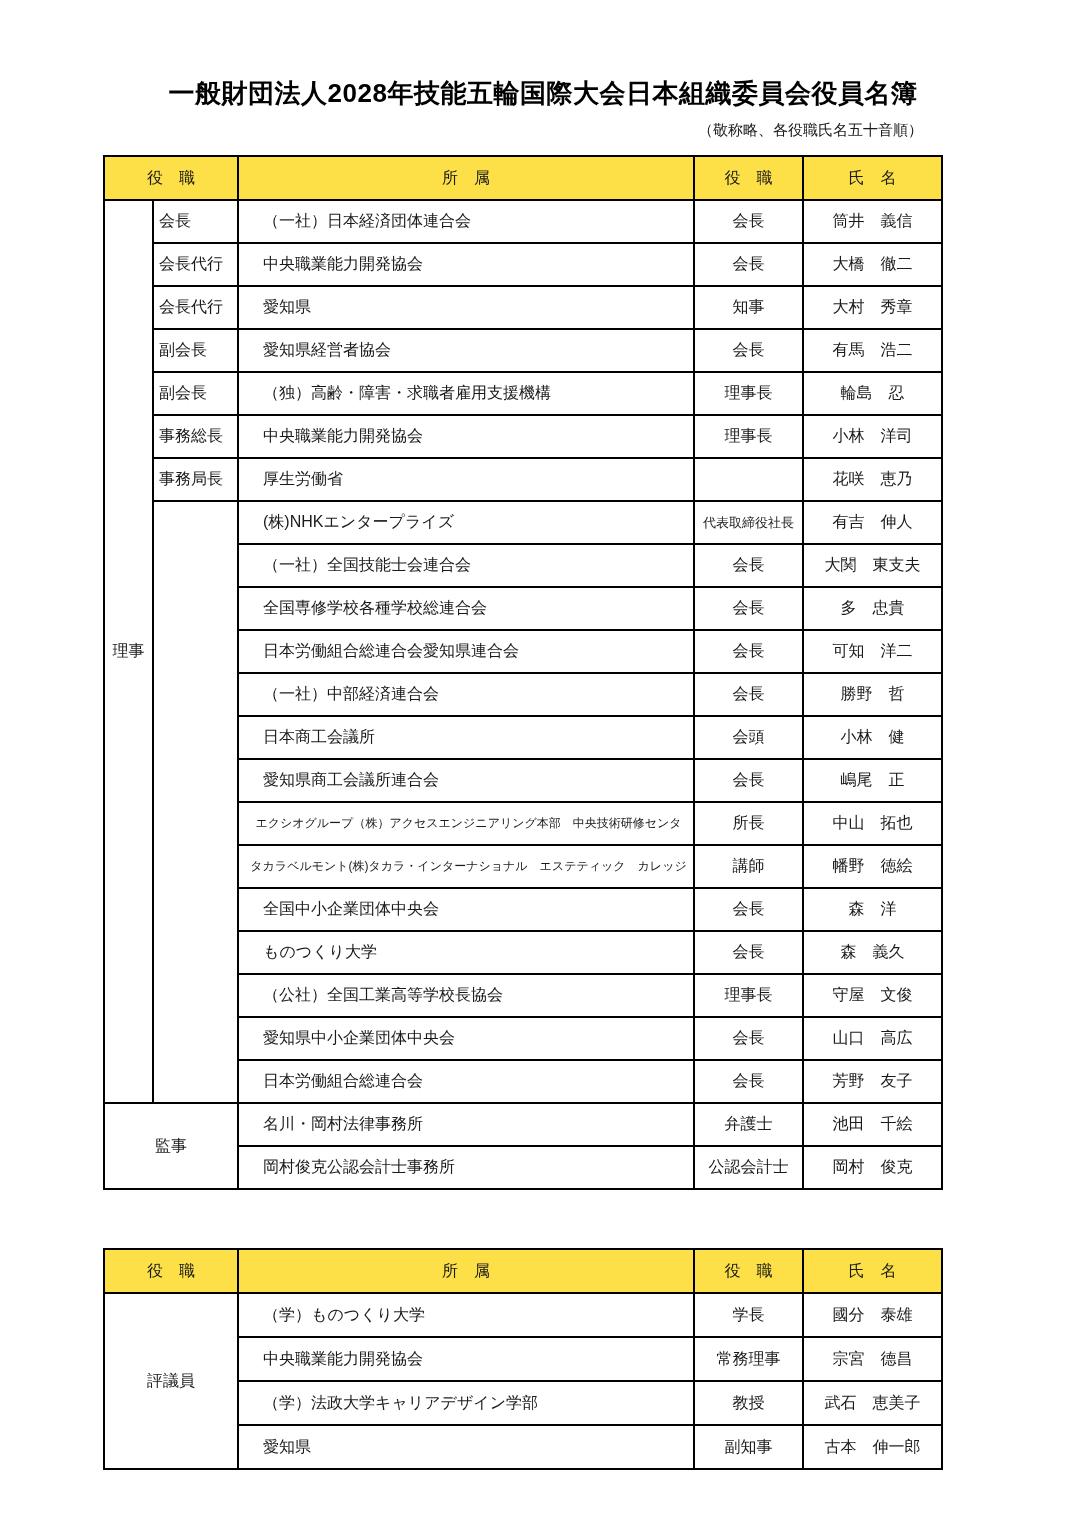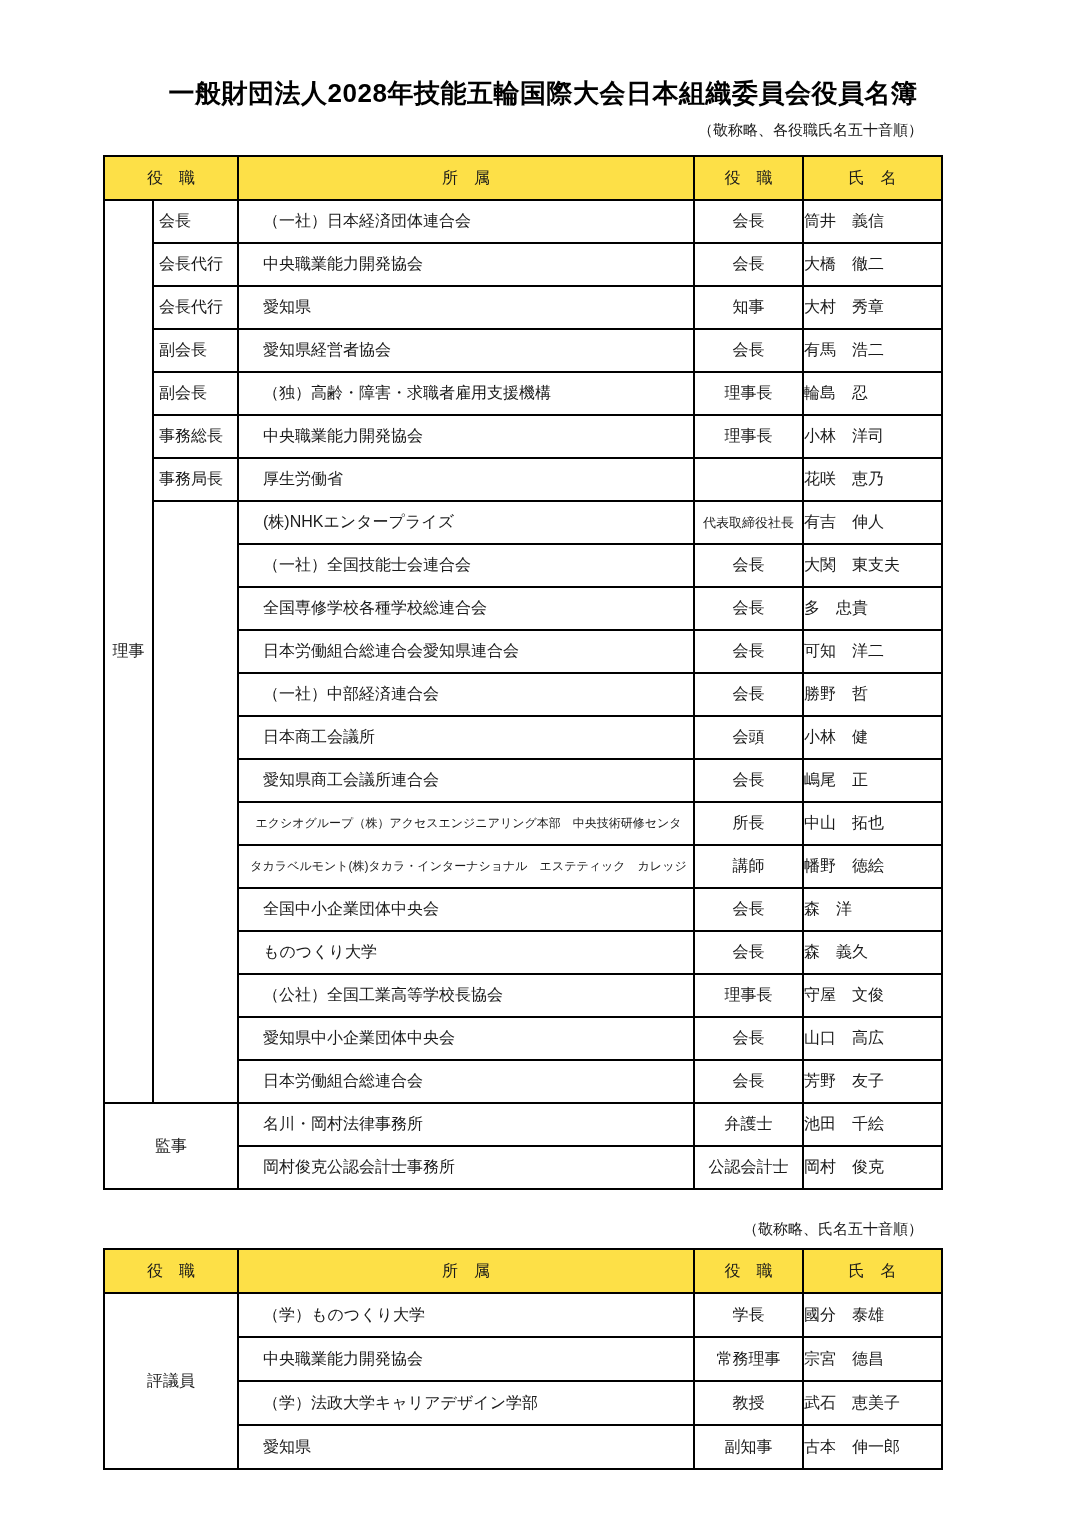--- a/index.html
+++ b/index.html
@@ -39,21 +39,21 @@
   .tbl1 tr{height:43px;}
   .tbl1 tr.hdr{height:44px;}
   .tbl2 tr{height:44px;}
   th{background:#fde047;}
   td.group{text-align:center;}
   td.role{text-align:left;padding-left:5px;}
   td.aff{text-align:left;padding-left:24px;}
   td.aff-sm{text-align:center;padding-left:5px;font-size:12px;}
   td.pos{text-align:center;}
   td.pos-sm{text-align:center;font-size:13px;}
-  td.name{}
+  td.name{text-align:center;}
 </style>
 </head>
 <body>
 
 <div class="sheet">
 
   <div class="doc-title">一般財団法人2028年技能五輪国際大会日本組織委員会役員名簿</div>
 
   <div class="note note1">（敬称略、各役職氏名五十音順）</div>
 
@@ -193,21 +193,20 @@
       <td class="name">池田　千絵</td>
     </tr>
     <tr>
       <td class="aff">岡村俊克公認会計士事務所</td>
       <td class="pos">公認会計士</td>
       <td class="name">岡村　俊克</td>
     </tr>
   </tbody>
     </table>
 
-  <div class="note note2">（敬称略、氏名五十音順）</div>
 
   <table class="tbl2">
     <colgroup>
       <col style="width:134px">
         <col style="width:456px">
         <col style="width:109px">
         <col style="width:139px">
     </colgroup>
     <tbody>
         <tr>

